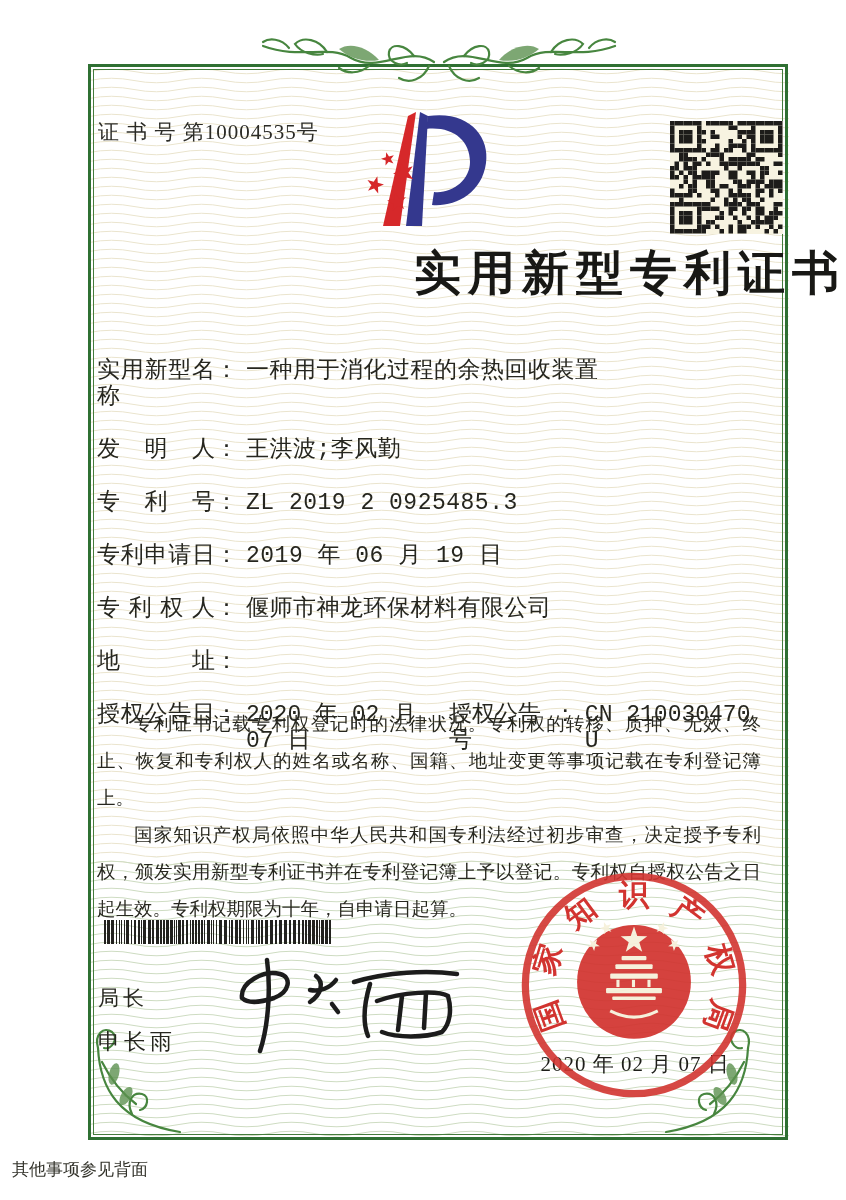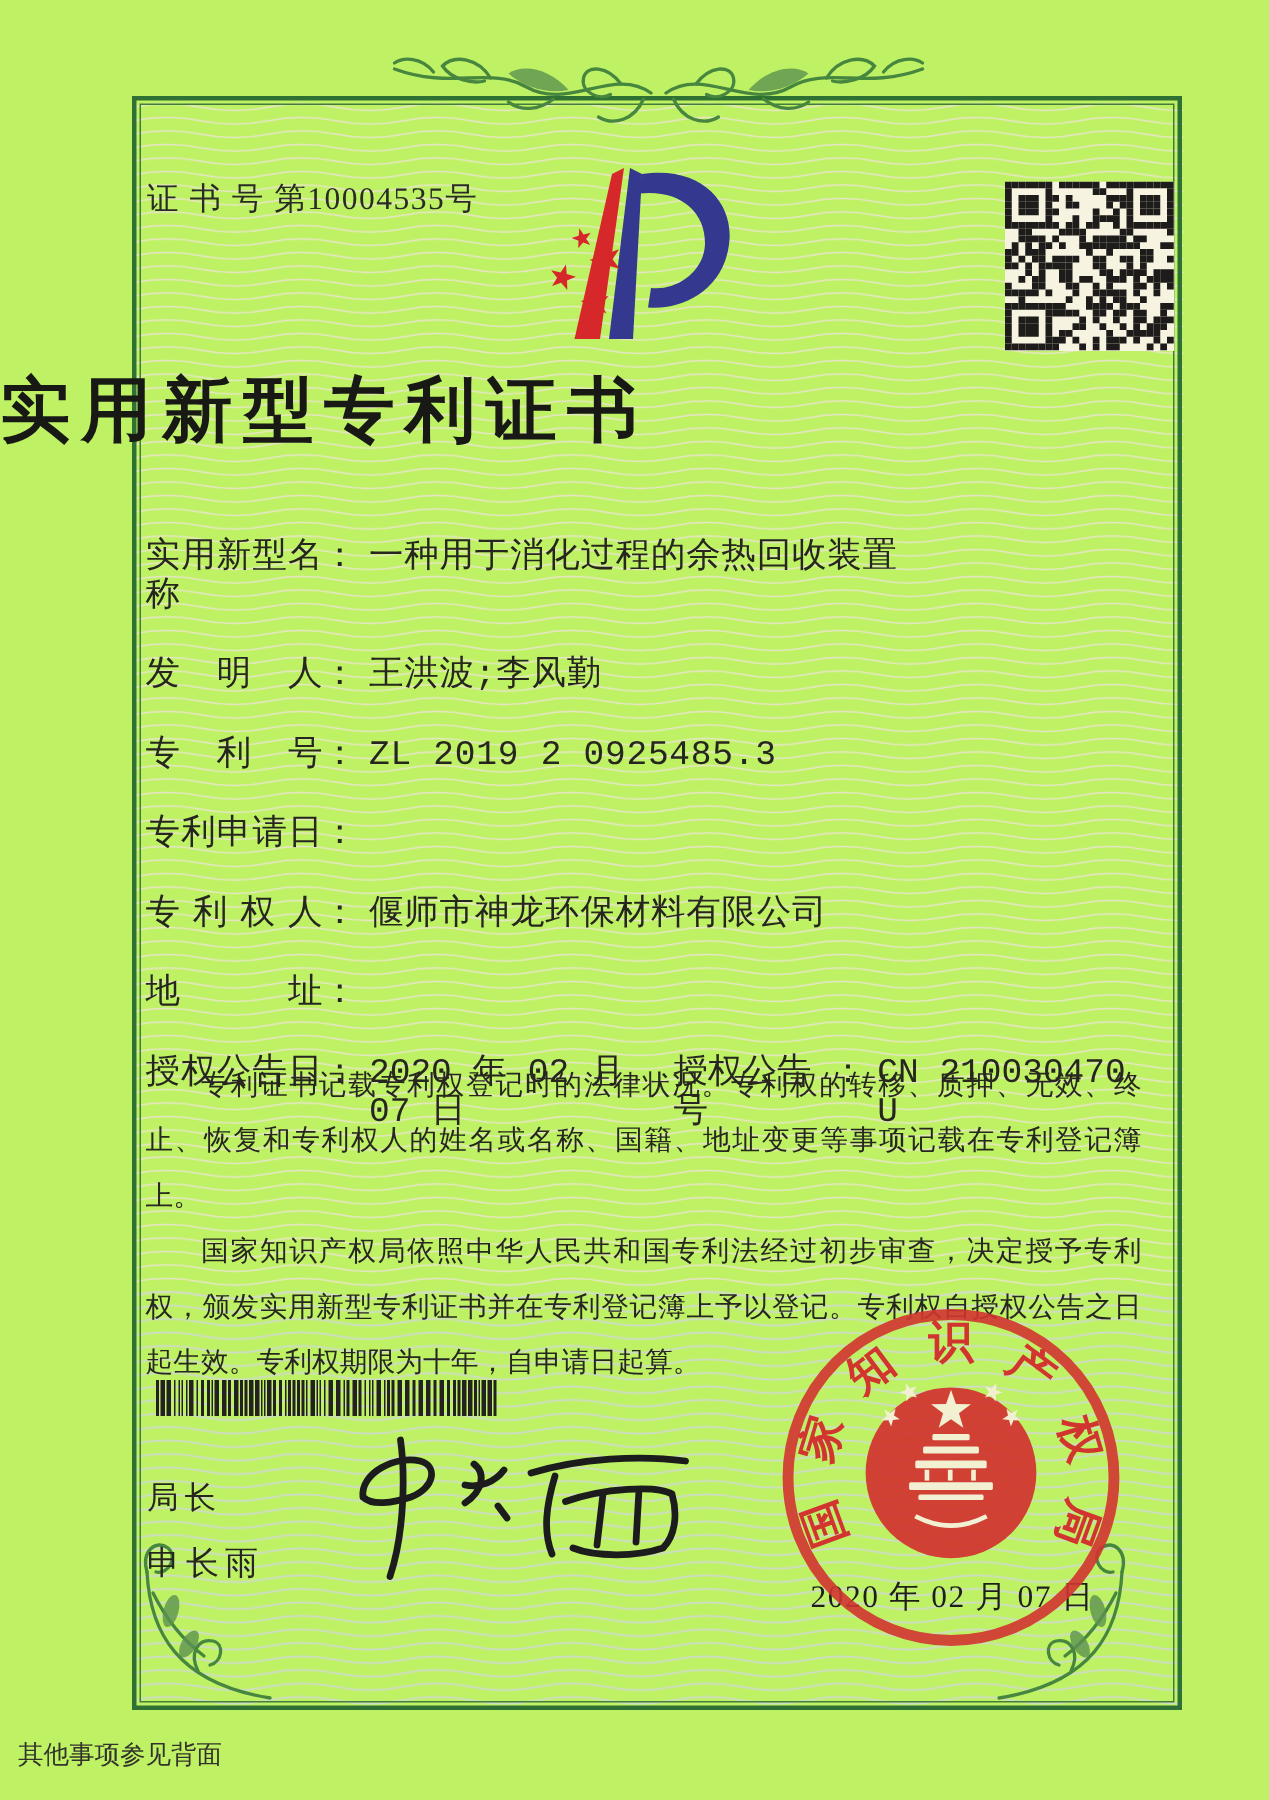--- a/index.html
+++ b/index.html
@@ -1,32 +1,32 @@
 <!DOCTYPE html>
 <html><head>
 <meta charset="utf-8">
 <style>
   html,body{margin:0;padding:0;background:#e8e4d4;}
   .cert{
     position:relative; width:846px; height:1200px; margin:0 auto;
-    background:#bef264; overflow:hidden;
+    background:#ffffff; overflow:hidden;
     font-family:"Liberation Serif","DejaVu Serif",serif; color:#26261f;
   }
   .waves{position:absolute; left:89px; top:67px; z-index:0;}
   .frame{position:absolute; left:88px; top:64px; width:700px; height:1076px;
     border:3px solid #2f7033; z-index:1; box-sizing:border-box;}
   .frame::before{content:""; position:absolute; inset:2px; border:1px solid #447c3c;}
   .orn-top{position:absolute; left:259px; top:22px; z-index:2;}
   .corner{position:absolute; z-index:2;}
   .corner.left{left:92px; top:1018px;}
   .corner.right{left:654px; top:1018px; transform:scaleX(-1);}
   .cert-no{position:absolute; left:98px; top:118px; z-index:3; font-size:21px; letter-spacing:1px; color:#2b2b26;}
   .logo{position:absolute; left:348px; top:108px; z-index:3;}
   .qr{position:absolute; left:670px; top:121px; z-index:3;}
-  .title{position:absolute; left:0; right:0; top:242px; z-index:3; text-align:left;
+  .title{position:absolute; left:0; right:0; top:242px; z-index:3; text-align:right;
     font-size:47px; font-weight:bold; letter-spacing:7px; color:#181815;}
   .fields{position:absolute; left:97px; top:358px; width:664px; z-index:3; font-size:23px;font-family:Liberation Mono, monospace;}
   .frow{display:flex; align-items:baseline; margin-bottom:27px; line-height:26px;}
   .flabel{display:inline-block; width:118px; text-align:justify; text-align-last:justify; flex:none;}
   .fcolon{flex:none; margin-right:8px;}
   .fvalue{flex:1; letter-spacing:0.5px;}
   .grant{display:flex;}
   .grant .gleft{display:flex; width:352px; flex:none; align-items:baseline;}
   .grant .gright{display:flex; align-items:flex-start;}
   .body-text{position:absolute; left:97px; top:706px; width:664px; z-index:3;
@@ -463,20 +463,21 @@
       <span class="fvalue">王洪波;李风勤</span>
     </div>
     <div class="frow">
       <span class="flabel">专利号</span>
         <span class="fcolon">：</span>
       <span class="fvalue">ZL 2019 2 0925485.3</span>
     </div>
     <div class="frow">
       <span class="flabel">专利申请日</span>
         <span class="fcolon">：</span>
+      <span class="fvalue">2019 年 06 月 19 日</span>
     </div>
     <div class="frow">
       <span class="flabel">专利权人</span>
         <span class="fcolon">：</span>
       <span class="fvalue">偃师市神龙环保材料有限公司</span>
     </div>
     <div class="frow">
       <span class="flabel">地址</span>
         <span class="fcolon">：</span>
     </div>

